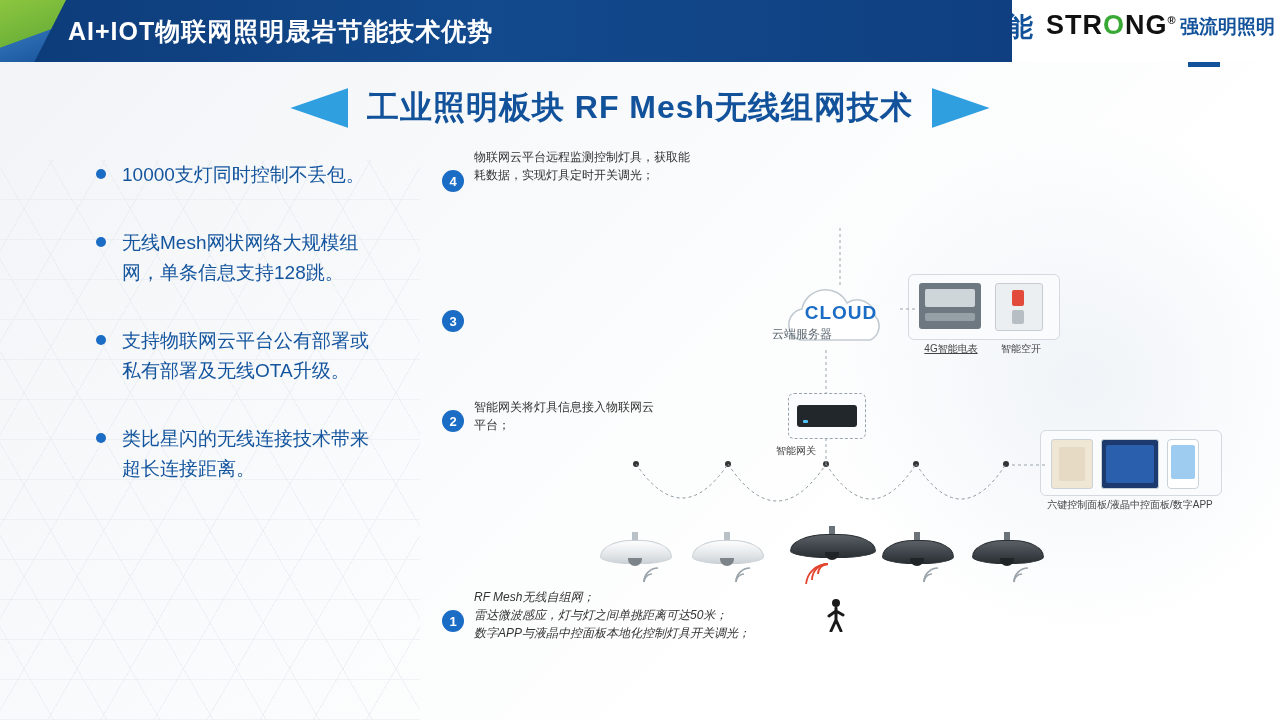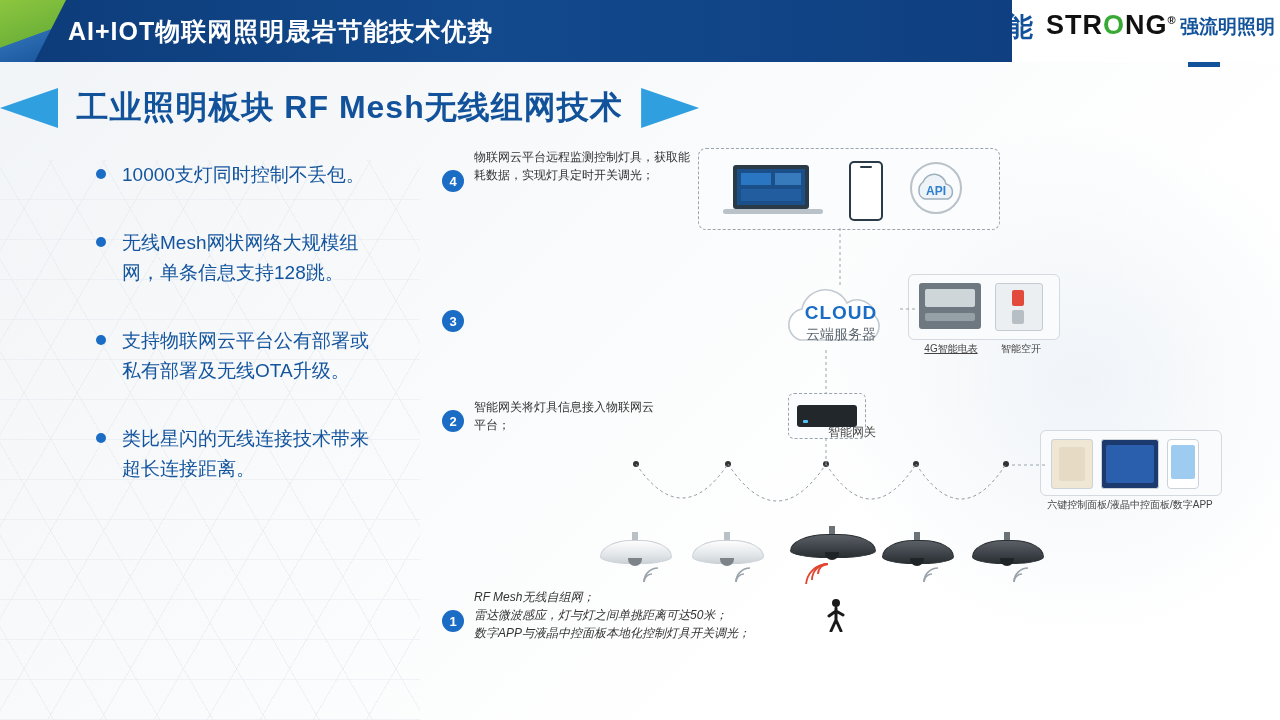--- a/index.html
+++ b/index.html
@@ -58,21 +58,21 @@
   .logo-en .green{color:#39a935;}
   .logo-sup{font-size:11px;vertical-align:super;}
   .logo-tag{
     position:absolute;left:272px;top:14px;font-size:19px;font-weight:bold;color:#12529b;
   }
   .header-underline{
     position:absolute;right:60px;top:62px;width:32px;height:5px;background:#12529b;z-index:6;
   }
   
   .slide-title-wrap{
-    position:absolute;left:0;top:86px;width:1280px;text-align:left;z-index:4;
+    position:absolute;left:0;top:86px;width:1280px;text-align:center;z-index:4;
   }
   .slide-title{
     display:inline-block;color:#12529b;font-size:32px;font-weight:bold;letter-spacing:1px;
     vertical-align:middle;
   }
   .arrow-left,.arrow-right{
     display:inline-block;width:58px;height:40px;vertical-align:middle;
     background:#2f9fe0;
   }
   .arrow-left{clip-path:polygon(100% 0,100% 100%,0 50%);margin-right:14px;}
@@ -111,22 +111,22 @@
   .api-circle{
     position:absolute;left:206px;top:10px;width:62px;height:58px;
   }
   
   .cloudshape{position:absolute;left:372px;top:148px;width:138px;height:62px;}
   .cloudshape .label-en{
     position:absolute;left:0;top:14px;width:138px;text-align:center;
     color:#1b6cc4;font-size:19px;font-weight:bold;letter-spacing:1px;
   }
   .cloudshape .label-cn{
-    position:absolute;left:0;top:38px;width:138px;text-align:center;
-    color:#5b6670;font-size:14px;
+    position:absolute;left:0;top:38px;width:138px;text-align:left;
+    color:#5b6670;font-size:12px;
   }
   
   .meter-box{
     position:absolute;left:508px;top:134px;width:150px;height:64px;
     border:1px solid #d4dae0;border-radius:6px;background:#fafbfc;
   }
   .meter-dev{position:absolute;left:10px;top:8px;width:62px;height:46px;background:#6d7880;border-radius:3px;}
   .meter-dev .scr{position:absolute;left:6px;top:6px;width:50px;height:18px;background:#cfd6da;border-radius:2px;}
   .meter-dev .btns{position:absolute;left:6px;top:30px;width:50px;height:8px;background:#96a0a7;border-radius:2px;}
   .breaker{position:absolute;left:86px;top:8px;width:46px;height:46px;background:#eceff1;border:1px solid #c6ccd1;border-radius:3px;}
@@ -138,21 +138,21 @@
   }
   
   .gateway{
     position:absolute;left:388px;top:253px;width:76px;height:44px;
     border:1px dashed #9aa4ae;border-radius:6px;background:#fbfcfd;
   }
   .gateway .dev{
     position:absolute;left:8px;top:11px;width:60px;height:22px;background:#22272b;border-radius:3px;
   }
   .gateway .dev:after{content:"";position:absolute;left:6px;top:15px;width:5px;height:3px;background:#4fc3f7;border-radius:1px;}
-  .gw-caption{position:absolute;left:376px;top:284px;width:100px;text-align:right;font-size:12px;color:#444;}
+  .gw-caption{position:absolute;left:376px;top:304px;width:100px;text-align:left;font-size:10px;color:#444;}
   
   .panel-box{
     position:absolute;left:640px;top:290px;width:180px;height:64px;
     border:1px solid #d4dae0;border-radius:6px;background:#fafbfc;
   }
   .pnl{position:absolute;top:8px;width:40px;height:48px;border-radius:3px;border:1px solid #ccd3d8;}
   .pnl1{left:10px;background:#efe6d4;}
   .pnl1:before{content:"";position:absolute;left:7px;top:7px;width:26px;height:34px;background:#e6dac4;border-radius:2px;}
   .pnl2{left:60px;width:56px;background:#1d3a6e;}
   .pnl2:before{content:"";position:absolute;left:4px;top:5px;width:48px;height:38px;background:#2a5fae;border-radius:2px;}
@@ -243,36 +243,20 @@
     <div class="body">智能网关将灯具信息接入物联网云平台；</div>
   </div>
 
   <div class="step" style="left:42px;top:448px;width:310px;">
     <span class="num" style="top:22px;">1</span>
     <div class="body" style="white-space:pre-line;font-style:italic;">RF Mesh无线自组网；
 雷达微波感应，灯与灯之间单挑距离可达50米；
 数字APP与液晶中控面板本地化控制灯具开关调光；</div>
   </div>
 
-  <div class="cloud-box">
-    <svg class="laptop" viewBox="0 0 104 54">
-      <rect x="12" y="2" width="76" height="44" rx="3" fill="#2a3a46"></rect>
-      <rect x="16" y="6" width="68" height="36" fill="#1b4f8a"></rect>
-      <rect x="20" y="10" width="30" height="12" fill="#2f7fd0" opacity=".8"></rect>
-      <rect x="54" y="10" width="26" height="12" fill="#4c9ae0" opacity=".6"></rect>
-      <rect x="20" y="26" width="60" height="12" fill="#2a6cb5" opacity=".5"></rect>
-      <rect x="2" y="46" width="100" height="5" rx="2.5" fill="#b9c2c9"></rect>
-    </svg>
-    <div class="phone"></div>
-    <svg class="api-circle" viewBox="0 0 62 58">
-      <circle cx="31" cy="29" r="25" fill="none" stroke="#b9c2c9" stroke-width="2"></circle>
-      <path d="M14 32 a10 10 0 0 1 4 -9 a12 12 0 0 1 23 2 a8 8 0 0 1 2 15 H20 a8 8 0 0 1 -6 -8 z" fill="#eef3f7" stroke="#9fb0bd" stroke-width="1.5"></path>
-      <text x="31" y="36" font-size="12" fill="#2f7fd0" text-anchor="middle" font-family="Liberation Sans, sans-serif" font-weight="bold">API</text>
-    </svg>
-  </div>
 
   <svg style="position:absolute;left:420px;top:88px;width:40px;height:62px;">
     <line x1="20" y1="0" x2="20" y2="58" stroke="#9aa4ae" stroke-width="1" stroke-dasharray="3,3"></line>
   </svg>
 
   <div class="cloudshape">
     <svg viewBox="0 0 138 62" style="position:absolute;left:0;top:0;width:138px;height:62px;">
       <path d="M28 52 a16 16 0 0 1 2 -31 a24 24 0 0 1 45 -6 a18 18 0 0 1 28 13 a15 15 0 0 1 -5 24 z" fill="#ffffff" stroke="#c3cbd2" stroke-width="1.6"></path>
     </svg>
     <div class="label-en">CLOUD</div>

